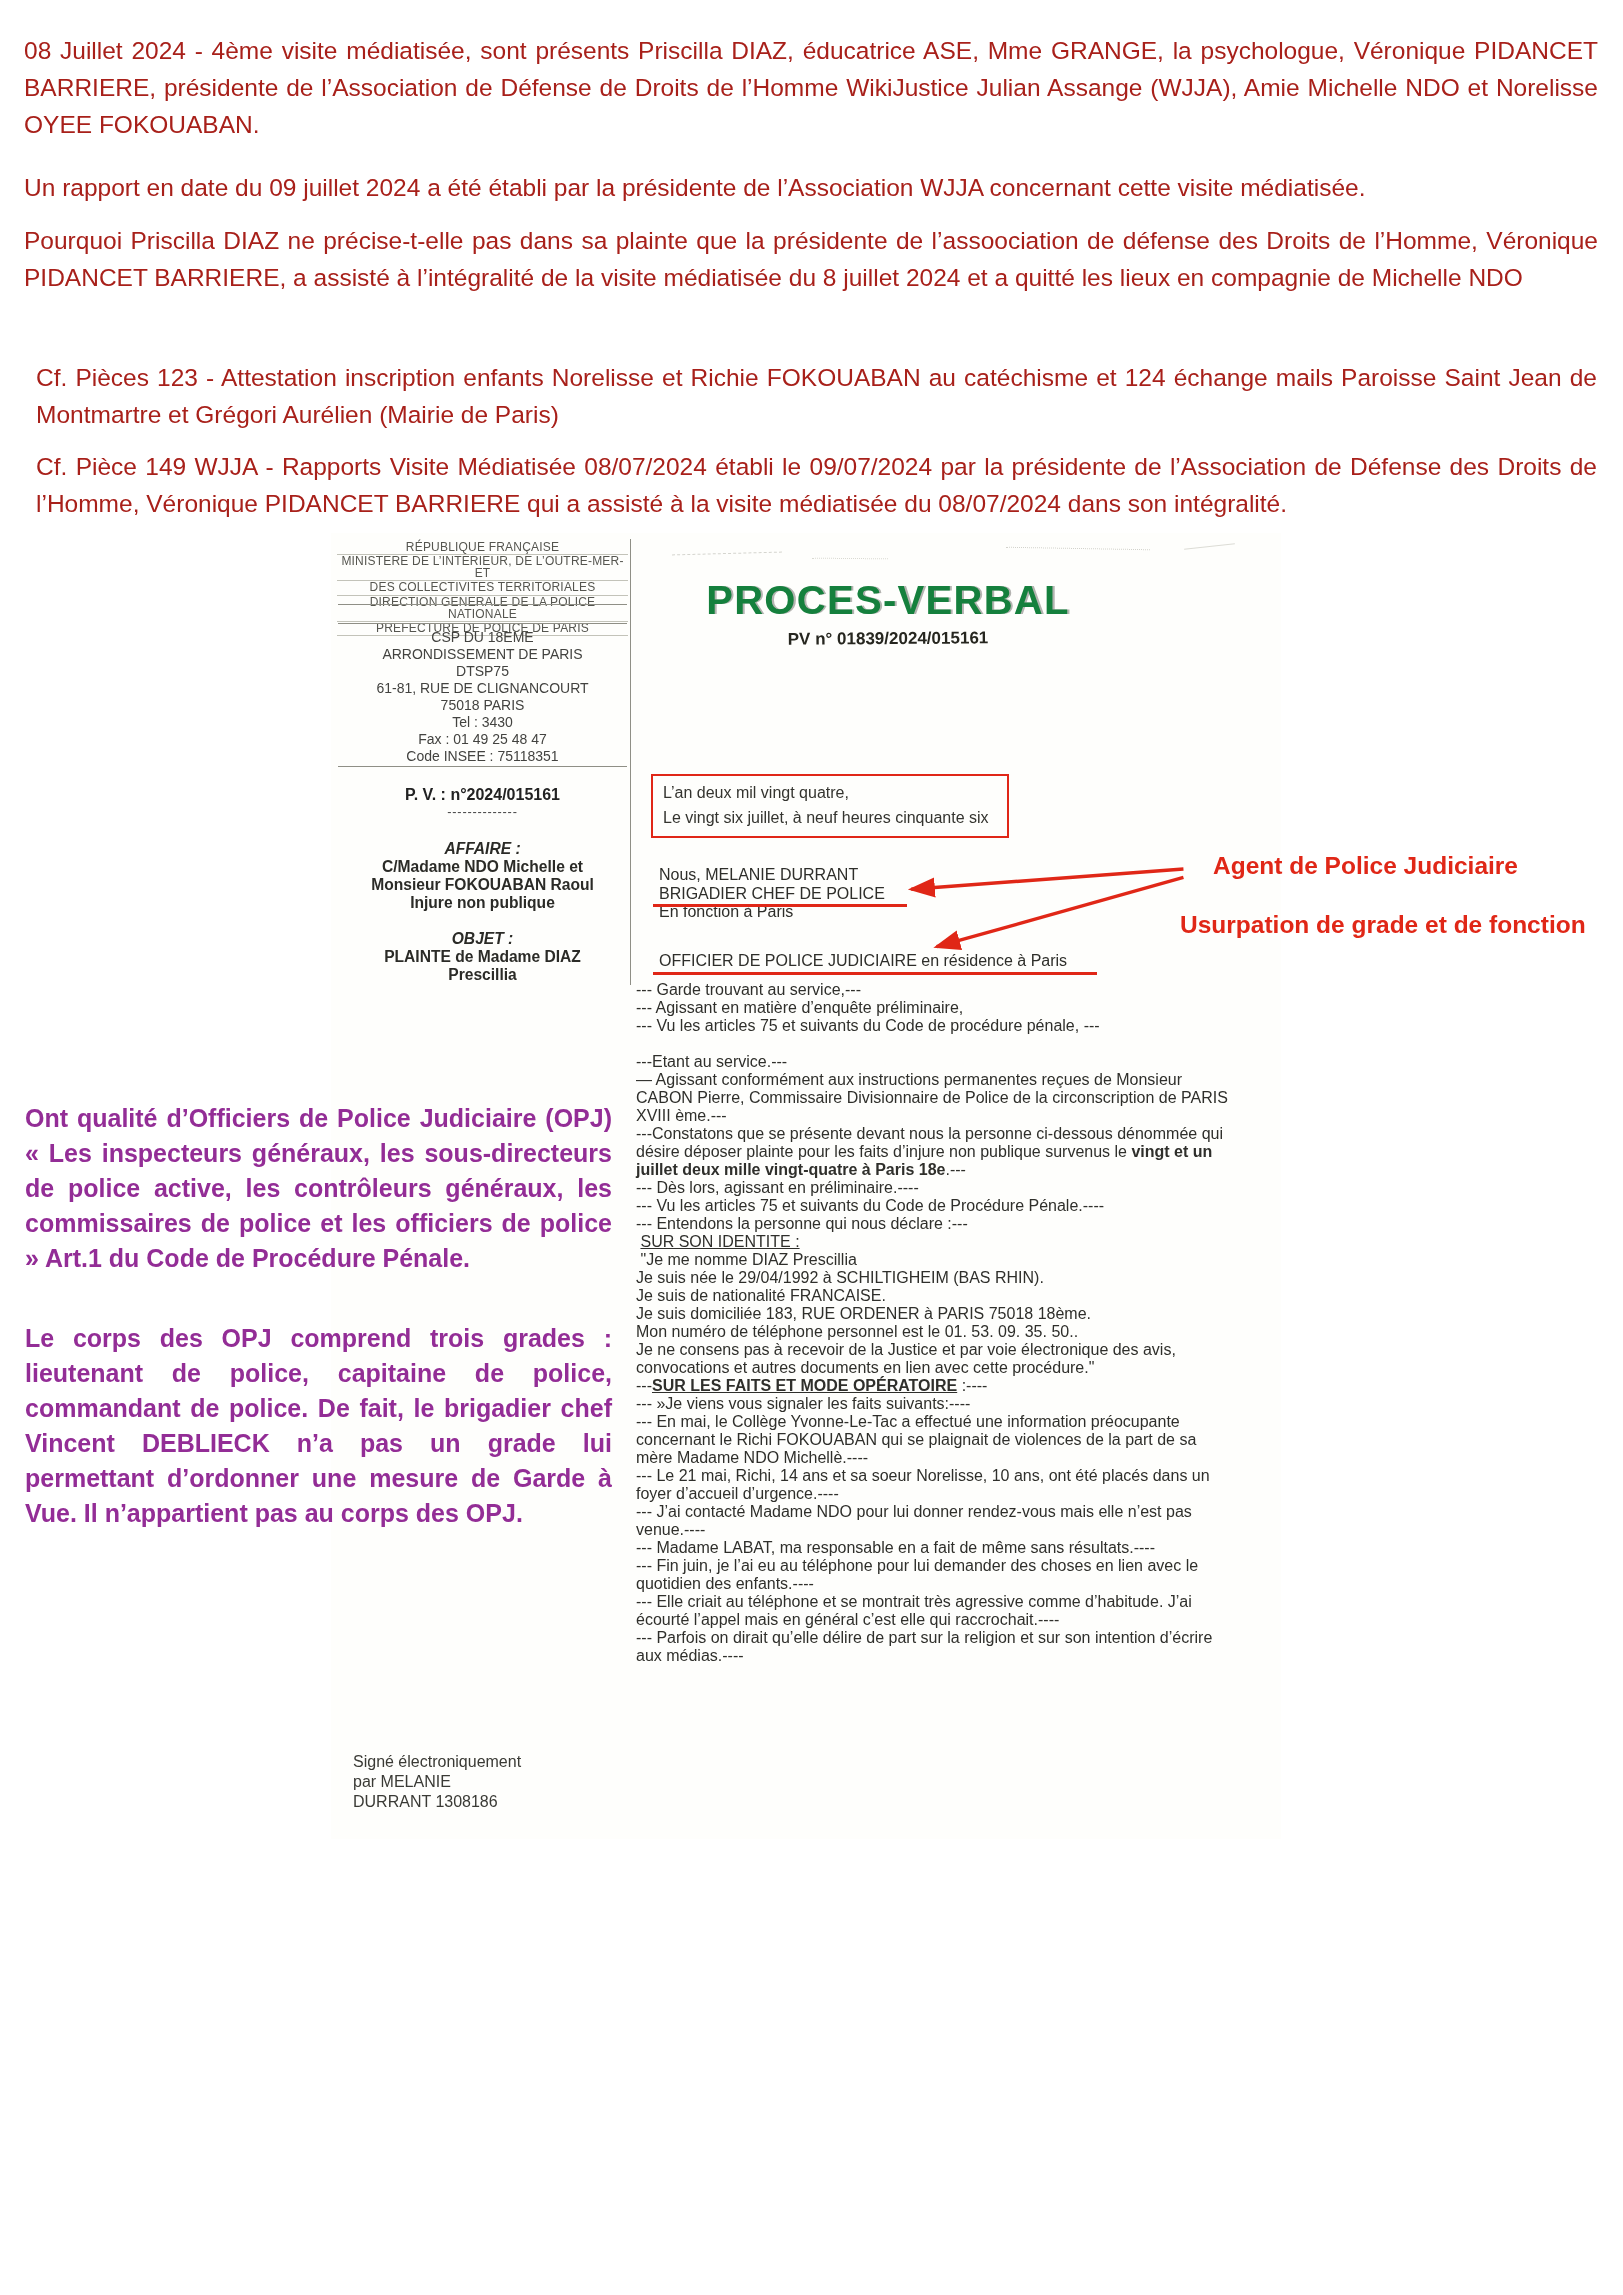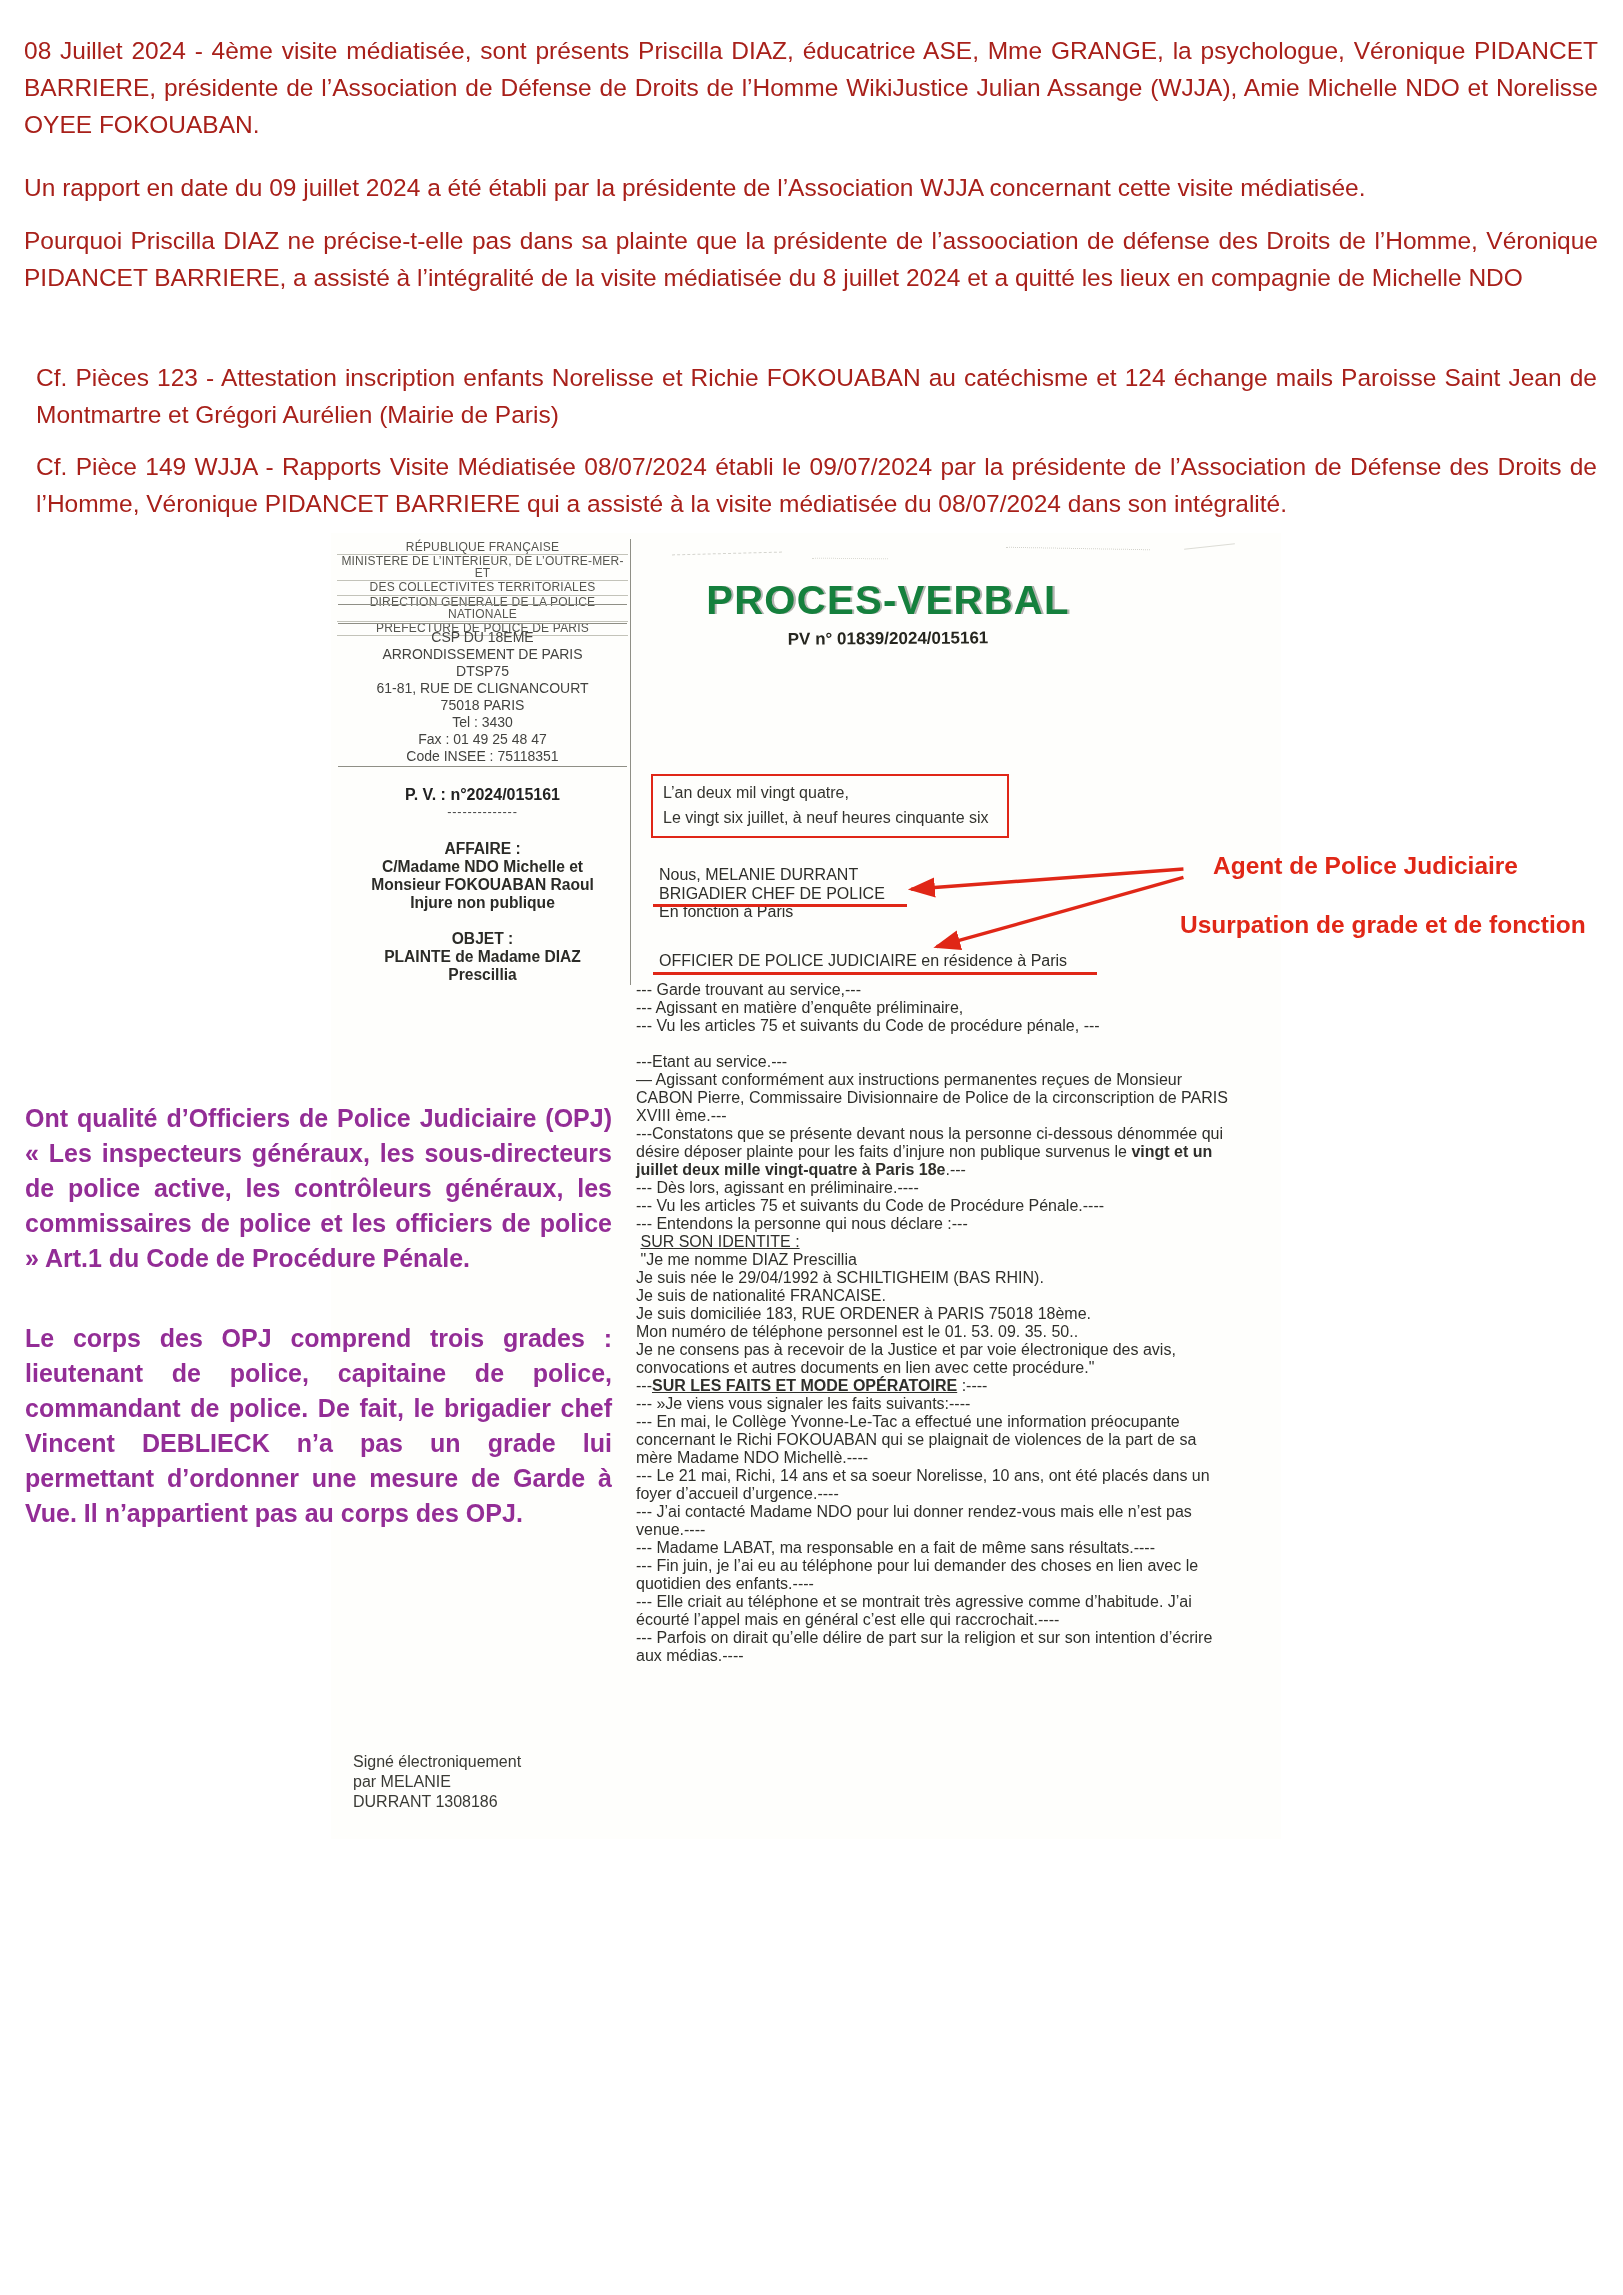--- a/index.html
+++ b/index.html
@@ -75,21 +75,21 @@
     padding:5px 10px;
     font-size:16px; line-height:24.5px; color:#34342f;
   }
 
   .affaire-block, .objet-block {
     left:337px; width:291px; text-align:center;
     font-size:15.6px; font-weight:bold; line-height:18px; color:#2b2b27;
   }
   .affaire-block { top:840px; }
   .objet-block   { top:930px; }
-  .block-label { margin-bottom:0; }
+  .block-label { margin-bottom:0;font-style:italic; }
 
   .officer-block {
     left:659px; top:866px; font-size:16px; line-height:18.6px; color:#2e2e2a;
   }
   .opj-line {
     left:659px; top:952px; font-size:16px; color:#2e2e2a;
   }
   .red-underline { position:absolute; height:2.5px; background:var(--red,#e02717); }
   .red-underline-1 { left:653px; top:904px; width:254px; }
   .red-underline-2 { left:653px; top:972px; width:444px; }

